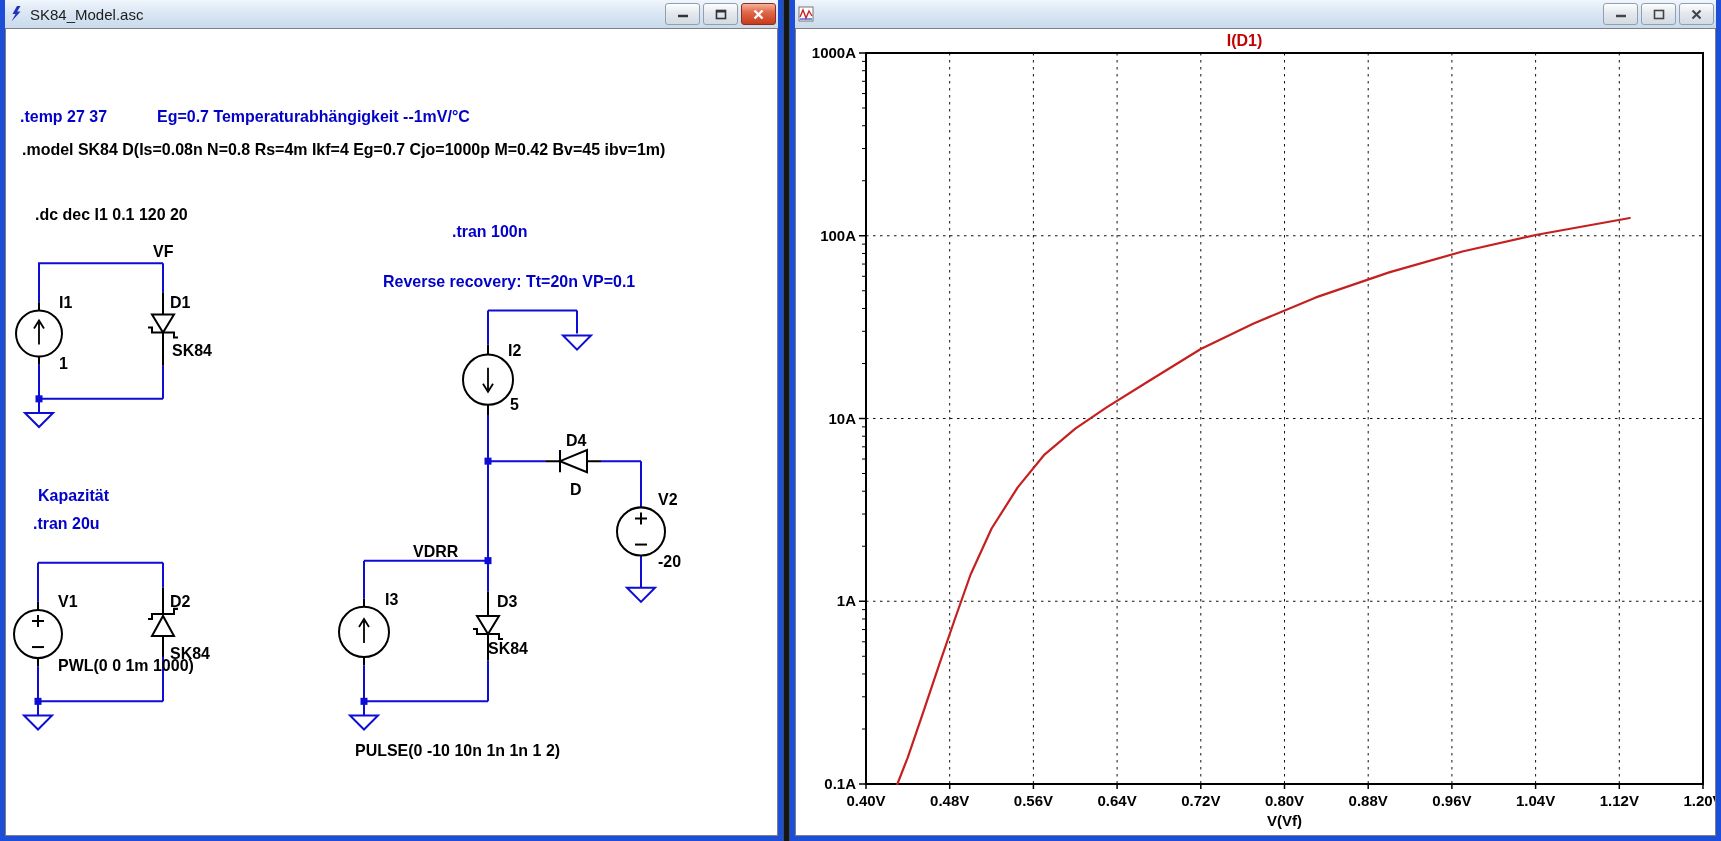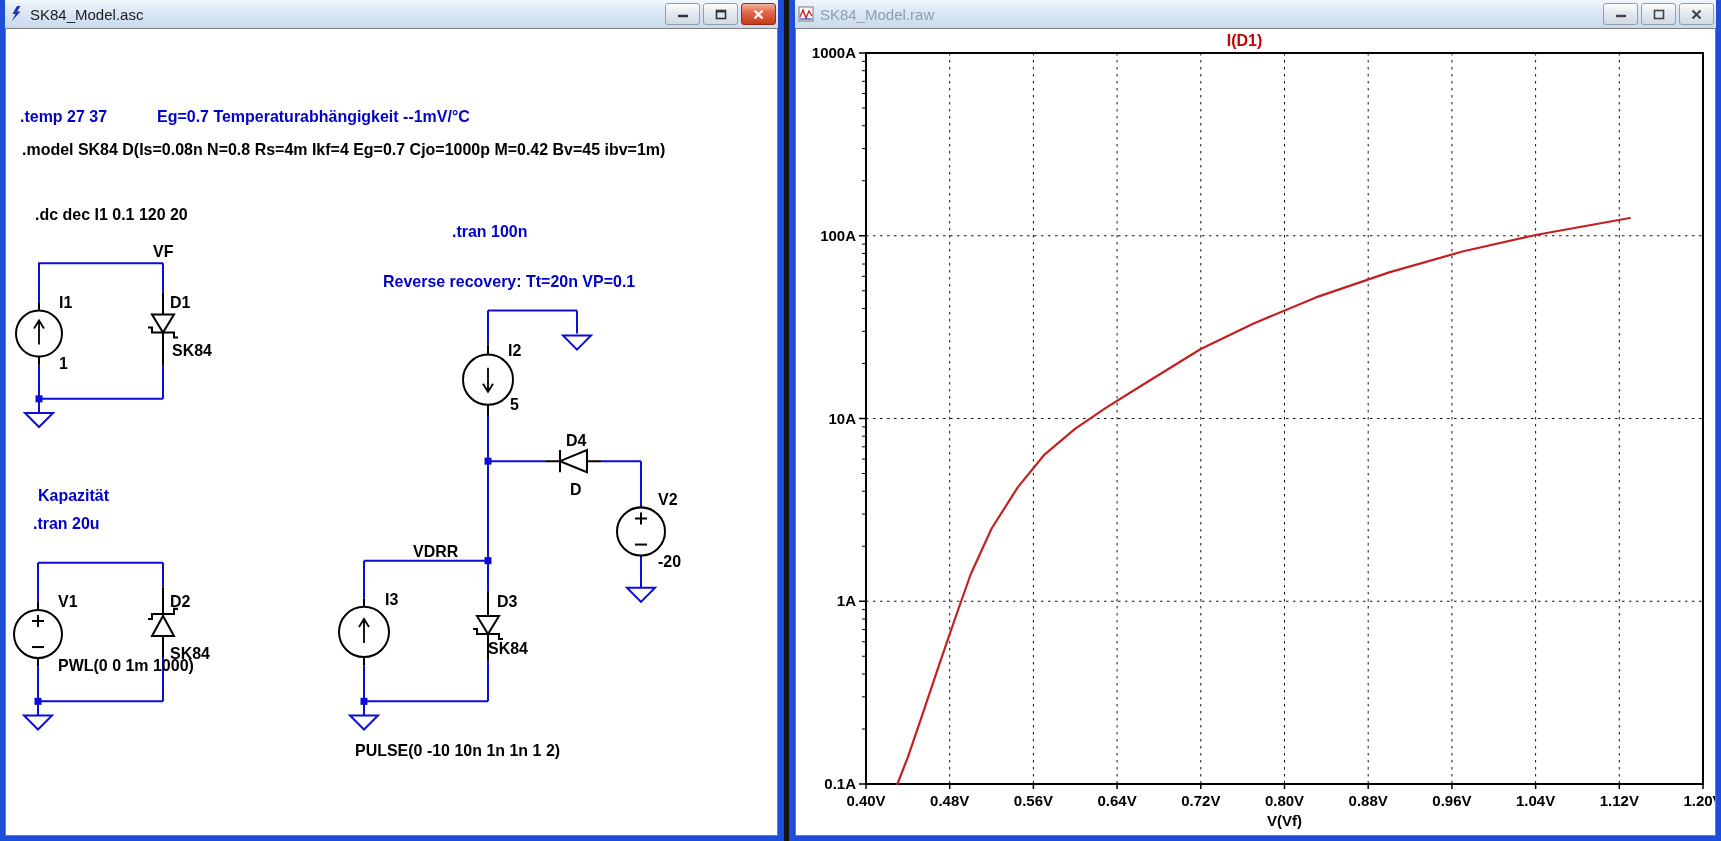--- a/index.html
+++ b/index.html
@@ -170,21 +170,20 @@
 
   <div class="win inactive" style="left:790px;top:0;width:931px;height:841px;">
     <div class="titlebar">
       <span class="wicon">
         <svg width="16" height="16" viewBox="0 0 16 16">
           <rect x="1" y="1" width="14" height="14" fill="#fff" stroke="#777" stroke-width="1"></rect>
           <polyline points="2,11 5,4 8,12 11,5 14,10" fill="none" stroke="#cc2222" stroke-width="1.4"></polyline>
           <line x1="2" y1="13" x2="14" y2="13" stroke="#3344cc" stroke-width="1.2"></line>
         </svg>
       </span>
-      <span class="wtitle">SK84_Model.raw</span>
       <span class="wbtns">
         <span class="wbtn">
           <svg width="12" height="10">
               <line x1="1" y1="7" x2="11" y2="7" stroke="#444" stroke-width="2.5"></line>
             </svg>
         </span>
         <span class="wbtn">
           <svg width="12" height="11">
               <rect x="1.5" y="1.5" width="9" height="8" fill="none" stroke="#444" stroke-width="1.6"></rect>
             </svg>

